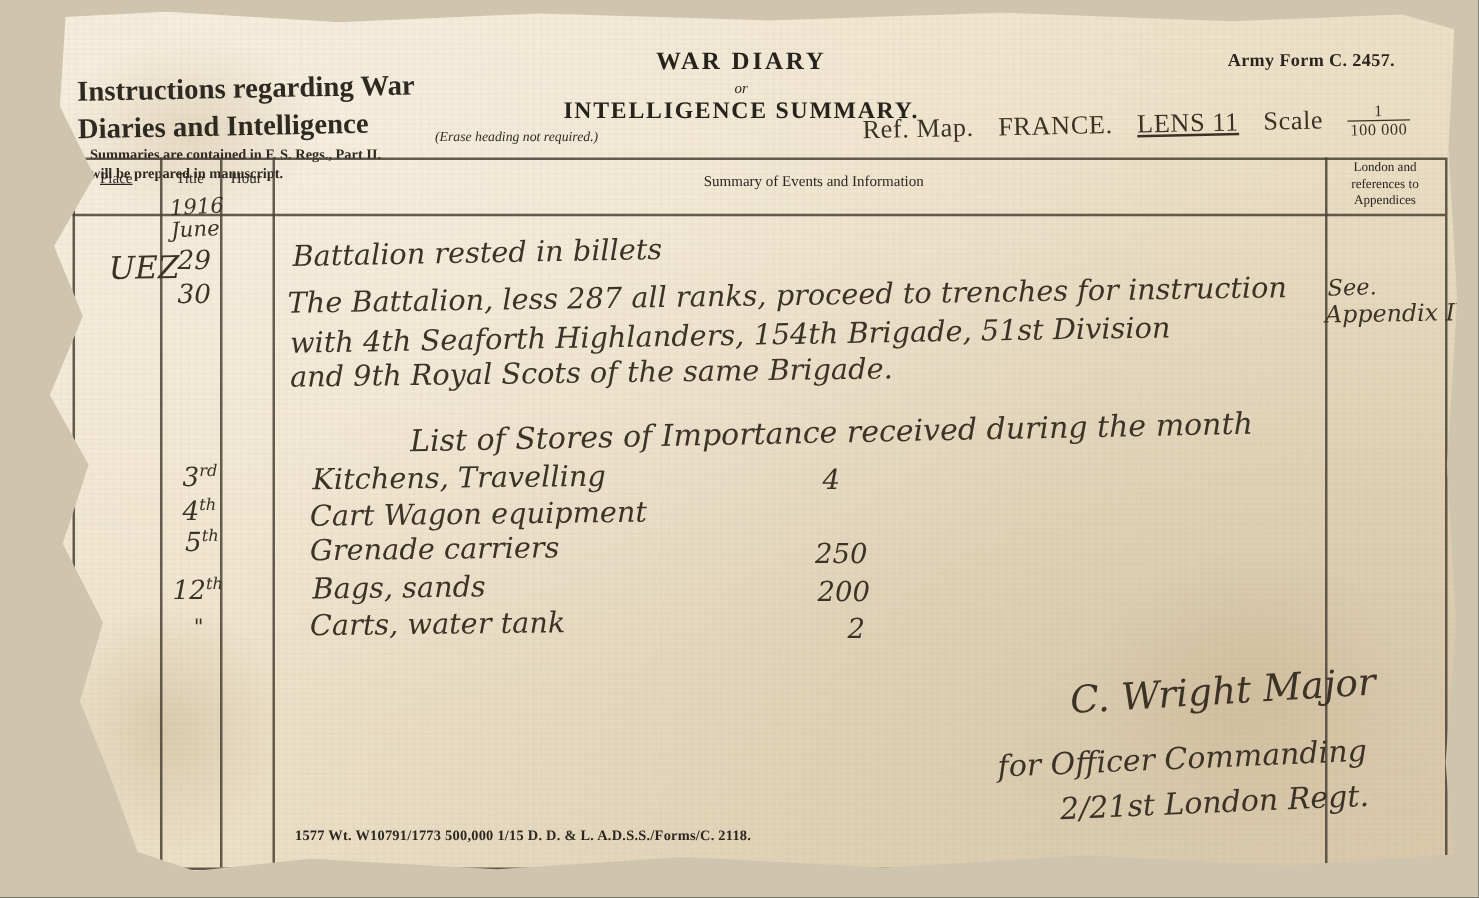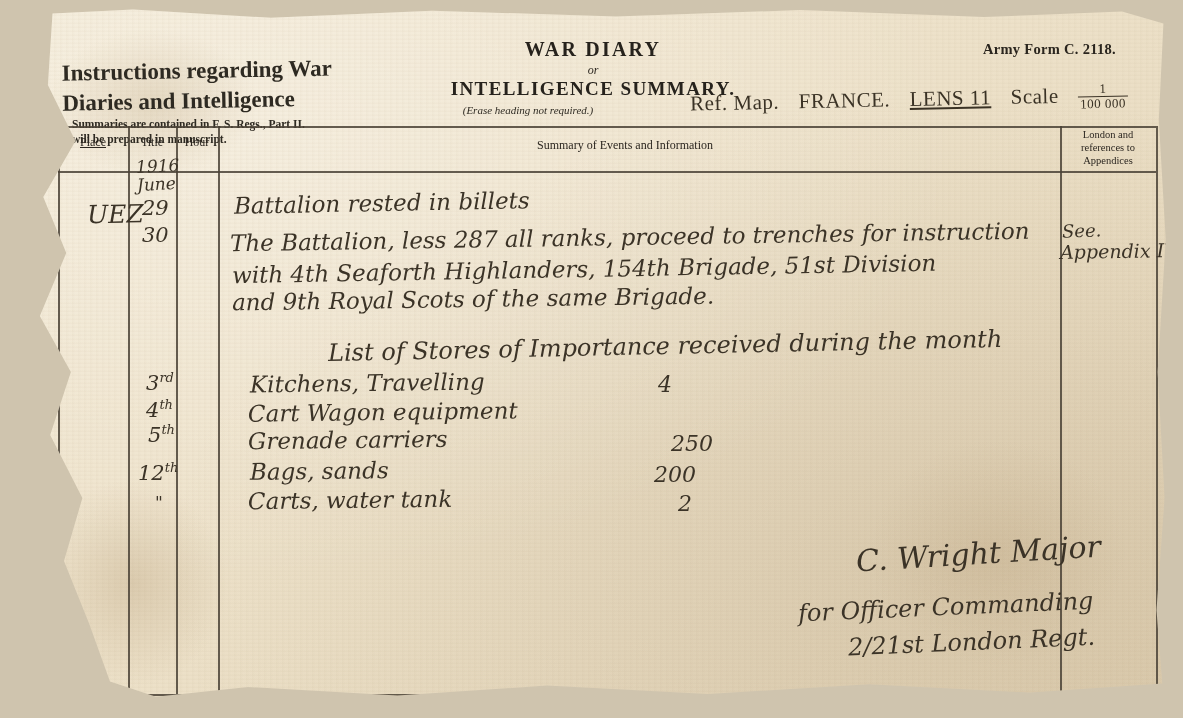--- a/index.html
+++ b/index.html
@@ -97,21 +97,21 @@
     font-size: 19px;
     font-weight: bold;
     letter-spacing: 1.4px;
     color: #26221c;
   }
   .erase-note {
     position: absolute;
     left: 330px;
     width: 360px;
     top: 96px;
-    text-align: center;
+    text-align: left;
     font-size: 11px;
     font-style: italic;
     color: #2e2a22;
   }
   .army-form {
     position: absolute;
     right: 52px;
     top: 33px;
     font-size: 14.5px;
     font-weight: bold;
@@ -161,21 +161,21 @@
   .col-head {
     position: absolute;
     text-align: center;
     font-size: 12px;
     color: #2b2620;
     font-family: "Liberation Serif", serif;
   }
   .ch-place  { left: 40px;  top: 127px; width: 70px; text-decoration: underline; }
   .ch-date   { left: 110px; top: 127px; width: 48px; }
   .ch-hour   { left: 158px; top: 127px; width: 42px; }
-  .ch-sum    { left: 186px; top: 130px; width: 842px; }
+  .ch-sum    { left: 212px; top: 130px; width: 842px; }
   .ch-remarks{ left: 1042px; top: 120px; width: 96px; font-size: 10.5px; line-height: 1.25; }
 
   
   .hw {
     position: absolute;
     font-family: "DejaVu Serif", serif;
     font-style: italic;
     color: #3b3327;
     white-space: nowrap;
   }
@@ -199,21 +199,21 @@
 
   .l5 { left: 310px; top: 324px; font-size: 24px; transform: rotate(-1.2deg); }
 
   .s1 { left: 232px; top: 362px; font-size: 23px; transform: rotate(-0.7deg); }
   .s2 { left: 230px; top: 391px; font-size: 23px; transform: rotate(-0.7deg); }
   .s3 { left: 230px; top: 419px; font-size: 23px; transform: rotate(-0.7deg); }
   .s4 { left: 232px; top: 450px; font-size: 23px; transform: rotate(-0.7deg); }
   .s5 { left: 230px; top: 479px; font-size: 23px; transform: rotate(-0.7deg); }
 
   .q1 { left: 640px; top: 364px; font-size: 22px; }
-  .q3 { left: 634px; top: 423px; font-size: 22px; margin-left: 19px; }
+  .q3 { left: 634px; top: 423px; font-size: 22px; }
   .q4 { left: 636px; top: 454px; font-size: 22px; }
   .q5 { left: 660px; top: 483px; font-size: 22px; }
 
   .rem-see { left: 1044px; top: 212px; font-size: 18px; transform: rotate(-2deg); }
   .rem-app { left: 1042px; top: 232px; font-size: 19px; transform: rotate(-1deg); }
 
   .sig1 { left: 838px; top: 528px; font-size: 30px; transform: rotate(-3.5deg); }
   .sig2 { left: 780px; top: 585px; font-size: 24px; transform: rotate(-2.5deg); }
   .sig3 { left: 830px; top: 620px; font-size: 24px; transform: rotate(-2.5deg); }
 
@@ -241,21 +241,21 @@
     <div class="instructions">
       <div class="l1">Instructions regarding War Diaries and Intelligence</div>
       <div class="ln">Summaries are contained in F. S. Regs., Part II.</div>
       <div class="ln">will be prepared in manuscript.</div>
     </div>
 
     <div class="title-main">WAR DIARY</div>
     <div class="title-or">or</div>
     <div class="title-sub">INTELLIGENCE SUMMARY.</div>
     <div class="erase-note">(Erase heading not required.)</div>
-    <div class="army-form">Army Form C. 2118.</div>
+    <div class="army-form">Army Form C. 2457.</div>
 
     <div class="refmap">
       <span>Ref. Map.</span>
       <span style="display:inline-block;width:8px"></span>
       <span>FRANCE.</span>
       <span style="display:inline-block;width:8px"></span>
       <span class="u">LENS 11</span>
       <span style="display:inline-block;width:8px"></span>
       <span>Scale</span>
       <span style="display:inline-block;width:8px"></span>
@@ -310,14 +310,15 @@
     <div class="hw q4">200</div>
     <div class="hw q5">2</div>
 
     <div class="hw rem-see">See.</div>
     <div class="hw rem-app"><span>Appendix IV</span></div>
 
     <div class="hw sig1">C. Wright Major</div>
     <div class="hw sig2">for Officer Commanding</div>
     <div class="hw sig3">2/21st London Regt.</div>
 
+    <div class="footer-print">1577  Wt. W10791/1773  500,000  1/15  D. D. &amp; L.      A.D.S.S./Forms/C. 2118.</div>
   </div>
 </div>
 
 </body></html>

